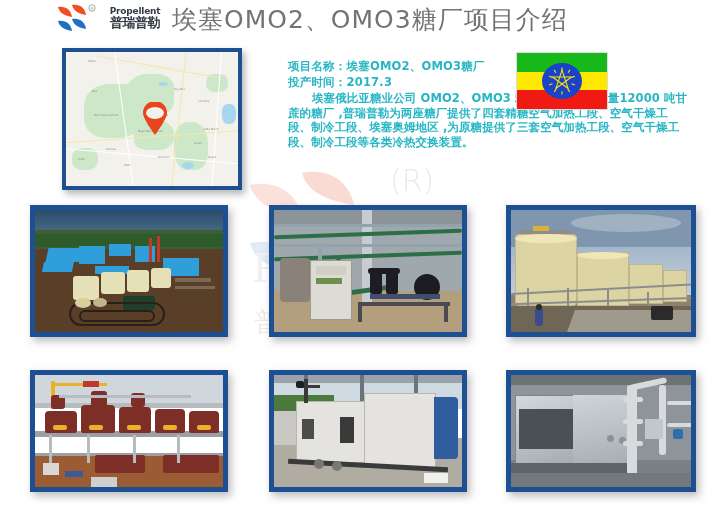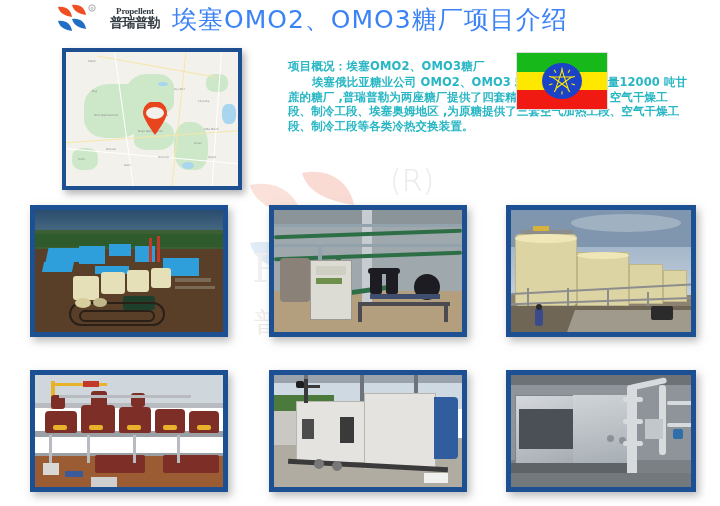--- a/index.html
+++ b/index.html
@@ -23,33 +23,32 @@
   }
   #logo-mark {
     position: absolute; left: 52px; top: 4px;
     width: 48px; height: 34px;
   }
   #logo-mark svg { display: block; }
   #logo-text {
     position: absolute; left: 104px; top: 6px;
     width: 62px; text-align: center;
     line-height: 1.15;
-    font-family: Liberation Serif, serif;
   }
   #logo-en {
     font-size: 9px; font-weight: bold; color: #333b44;
     letter-spacing: -0.2px;
   }
   #logo-cn {
     font-size: 13px; font-weight: bold; color: #333b44;
     letter-spacing: -0.5px;
   }
   #main-title {
     position: absolute; left: 172px; top: 3px;
-    font-size: 25px; color: #3b82f6;
+    font-size: 25px; color: #737373;
     letter-spacing: 1px;
     white-space: nowrap;
     font-family: "DejaVu Sans", "Liberation Sans", sans-serif;
   }
 
   
   #watermark {
     position: absolute; left: 240px; top: 155px;
     width: 260px; height: 190px;
     opacity: 0.30;
@@ -283,21 +282,24 @@
         <svg width="26" height="34" viewBox="0 0 26 34">
           <path d="M13 33 C13 33, 25 17, 25 11 A12 12 0 1 0 1 11 C1 17, 13 33, 13 33 Z" fill="#e8451f"></path>
           <ellipse cx="13" cy="11" rx="9" ry="6" fill="#f3f1ec"></ellipse>
         </svg>
       </div>
     </div>
   </div>
 
   <div id="info-block">
     <div class="info-line">
-      <span>项目概况</span><span>：</span><span>埃塞OMO2、OMO3糖厂</span>
+      <span>项目名称</span><span>：</span><span>埃塞OMO2、OMO3糖厂</span>
+    </div>
+    <div class="info-line">
+      <span>投产时间</span><span>：</span><span>2017.3</span>
     </div>
     <div id="info-desc">埃塞俄比亚糖业公司 OMO2、OMO3 糖厂是两座日处理量12000 吨甘蔗的糖厂 ,普瑞普勒为两座糖厂提供了四套精糖空气加热工段、空气干燥工段、制冷工段、埃塞奥姆地区 ,为原糖提供了三套空气加热工段、空气干燥工段、制冷工段等各类冷热交换装置。</div>
   </div>
 
   <div id="flag">
     <div class="flag-stripe" id="flag-green"></div>
     <div class="flag-stripe" id="flag-yellow"></div>
     <div class="flag-stripe" id="flag-red"></div>
     <div id="flag-disc"></div>
     <svg id="flag-star" viewBox="0 0 100 100">

